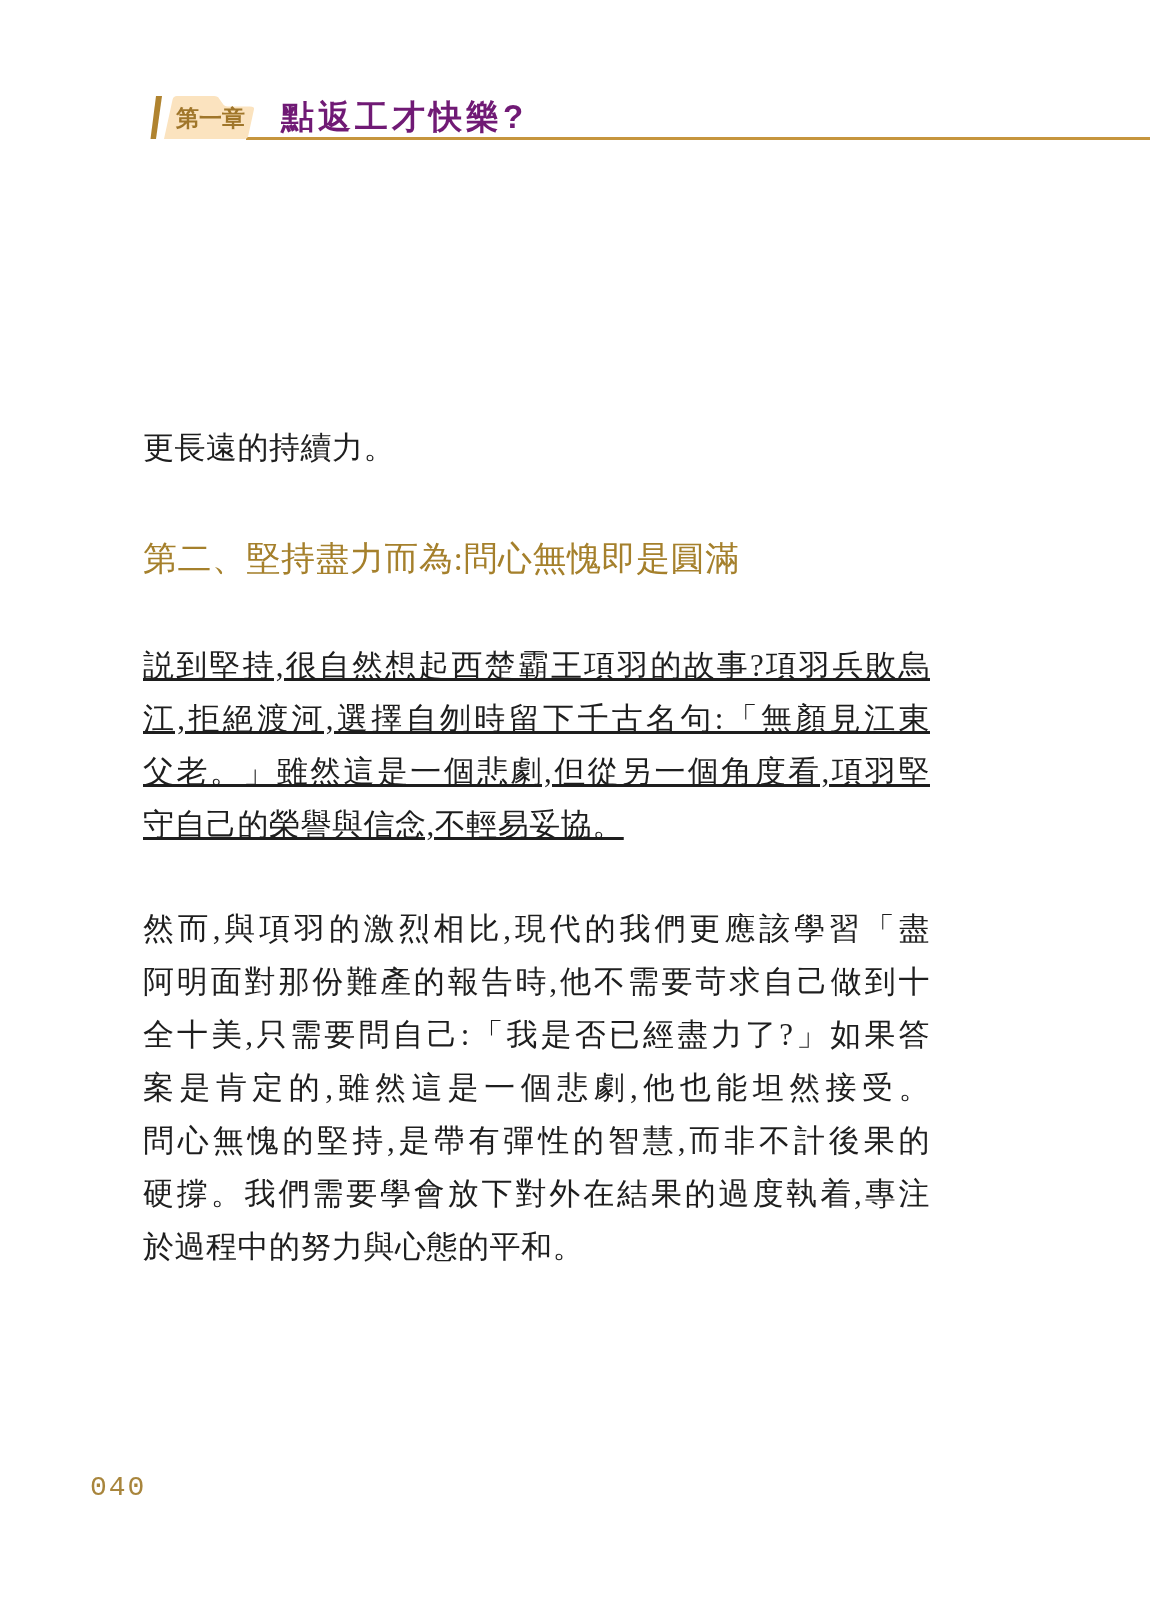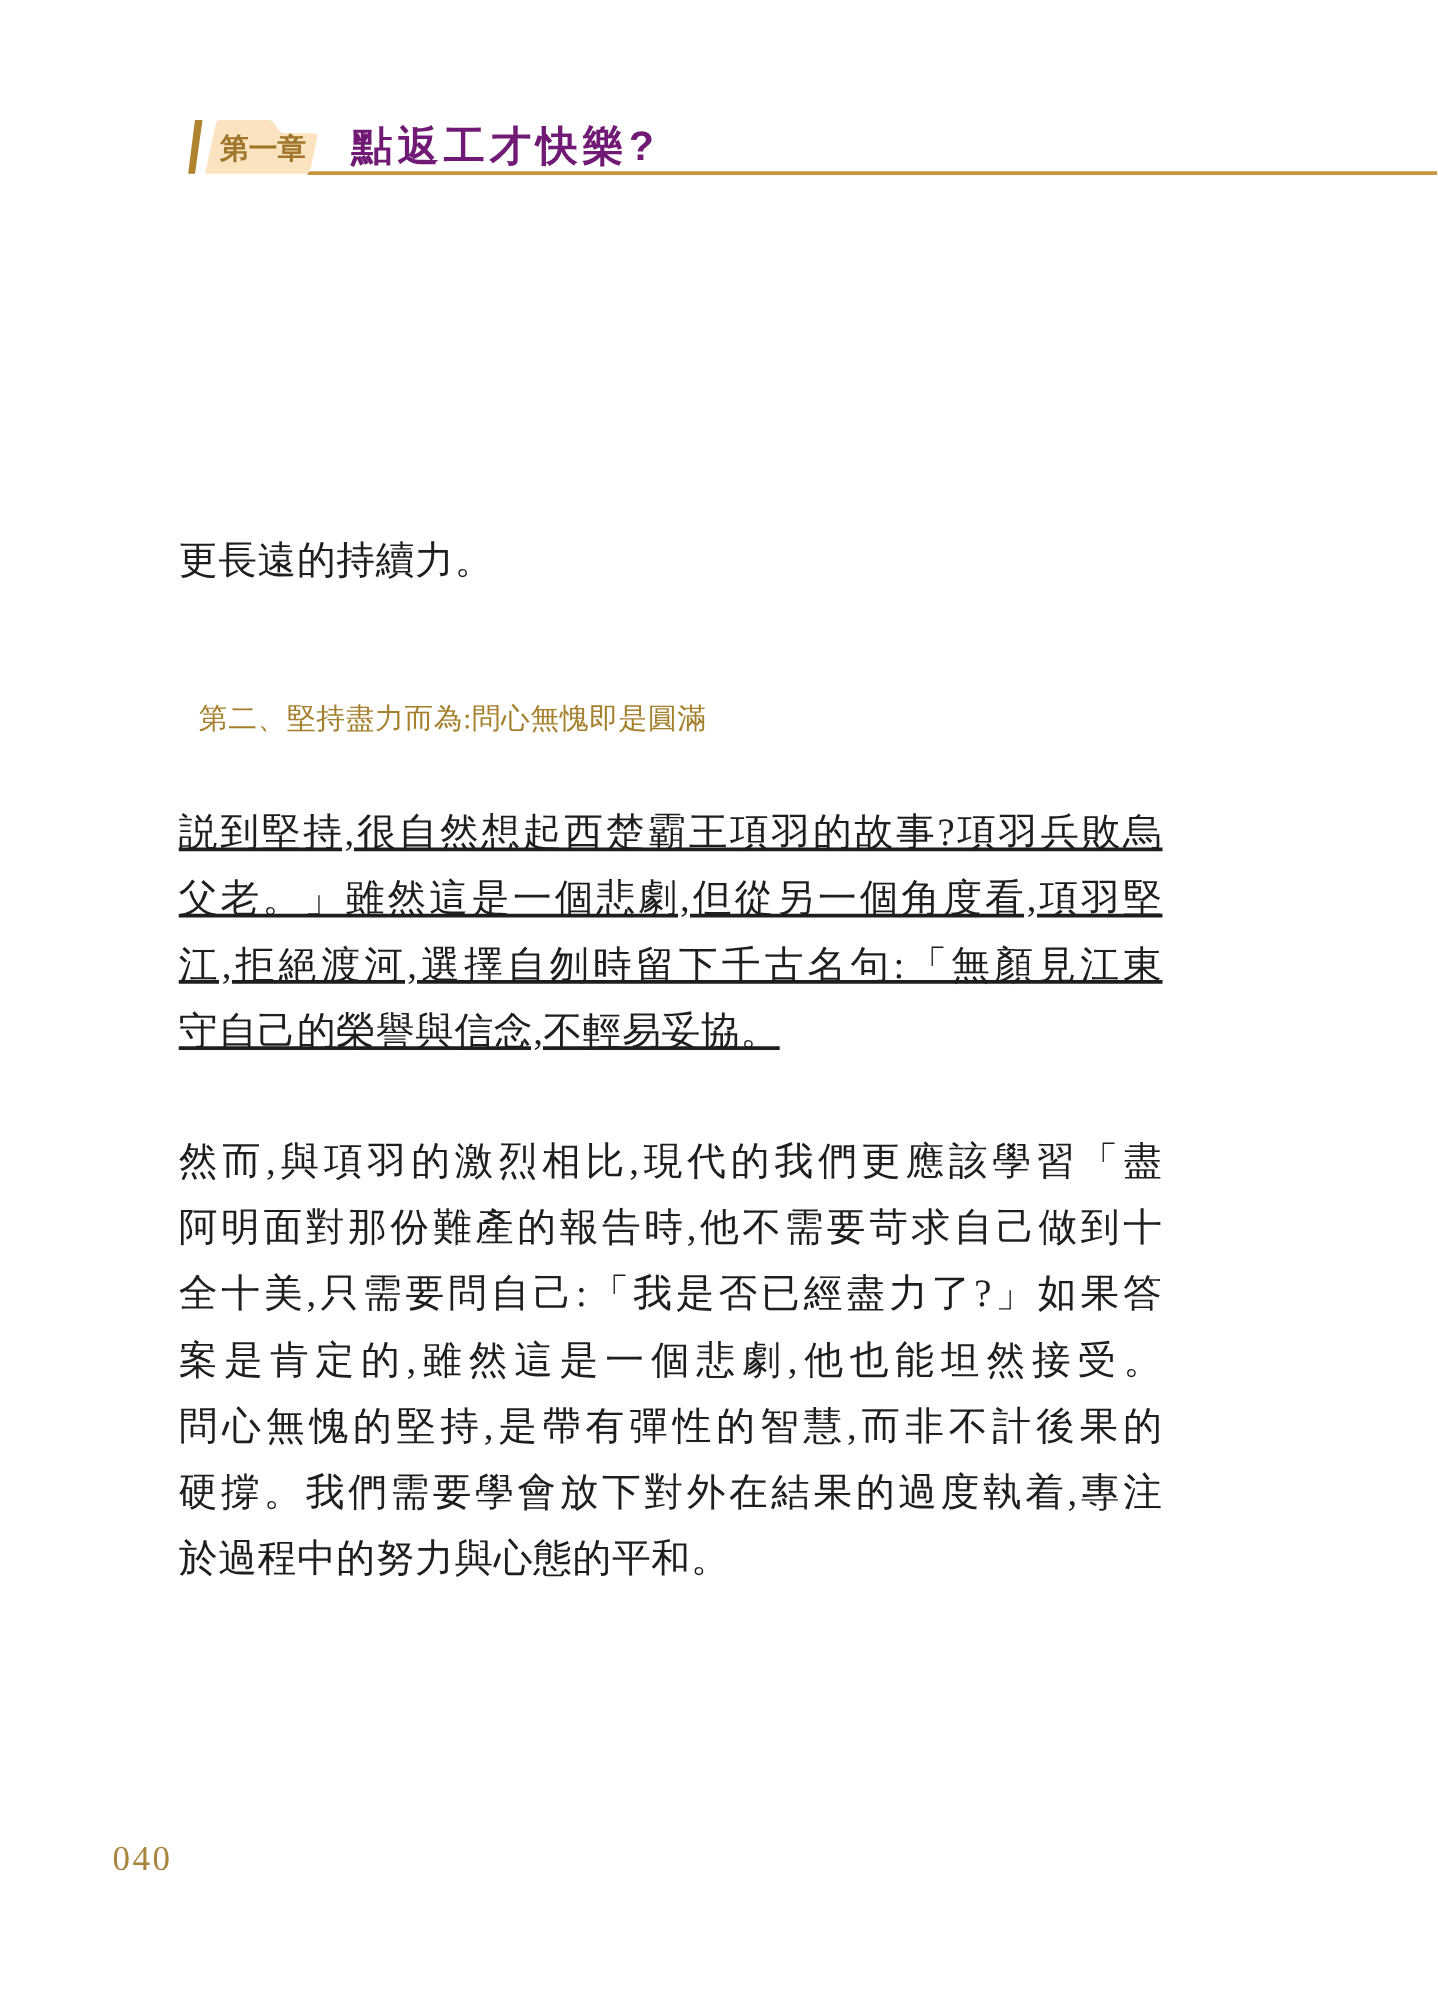--- a/index.html
+++ b/index.html
@@ -75,32 +75,32 @@
   }
   .line-last {
     text-align: center;
     text-align-last: left;
   }
   .carryover-line { top: 421px; }
   .section-heading {
     top: 532px;
     color: #a5802c;
     font-weight: 400;
-    font-size: 23px;
-    margin: 16px;
+    font-size: 34px;
+    margin: 0;
   }
   .paragraph-1 { top: 639px; text-decoration: underline; }
   .paragraph-2 { top: 902px; }
 
   
   .page-number {
     position: absolute;
     left: 90px;
     top: 1472px;
-    font-family: Liberation Serif, serif;
+    font-family: Liberation Mono, monospace;
     font-size: 28px;
     letter-spacing: 2px;
     color: #a8853c;
     text-align: center;
   }
 </style>
 </head>
 <body>
 
 <div class="page">
@@ -135,22 +135,22 @@
   <main>
 
     <div class="textblock carryover-line">
       <p class="line-last">更長遠的持續力。</p>
     </div>
 
     <h2 class="textblock section-heading">第二、堅持盡力而為:問心無愧即是圓滿</h2>
 
     <div class="textblock paragraph-1">
       <p class="line">説到堅持,很自然想起西楚霸王項羽的故事?項羽兵敗烏</p>
+      <p class="line">江,拒絕渡河,選擇自刎時留下千古名句:「無顏見江東</p>
       <p class="line">父老。」雖然這是一個悲劇,但從另一個角度看,項羽堅</p>
-      <p class="line">江,拒絕渡河,選擇自刎時留下千古名句:「無顏見江東</p>
       <p class="line-last">守自己的榮譽與信念,不輕易妥協。</p>
     </div>
 
     <div class="textblock paragraph-2">
       <p class="line">然而,與項羽的激烈相比,現代的我們更應該學習「盡</p>
       <p class="line">阿明面對那份難產的報告時,他不需要苛求自己做到十</p>
       <p class="line">全十美,只需要問自己:「我是否已經盡力了?」如果答</p>
       <p class="line">案是肯定的,雖然這是一個悲劇,他也能坦然接受。</p>
       <p class="line">問心無愧的堅持,是帶有彈性的智慧,而非不計後果的</p>
       <p class="line">硬撐。我們需要學會放下對外在結果的過度執着,專注</p>

